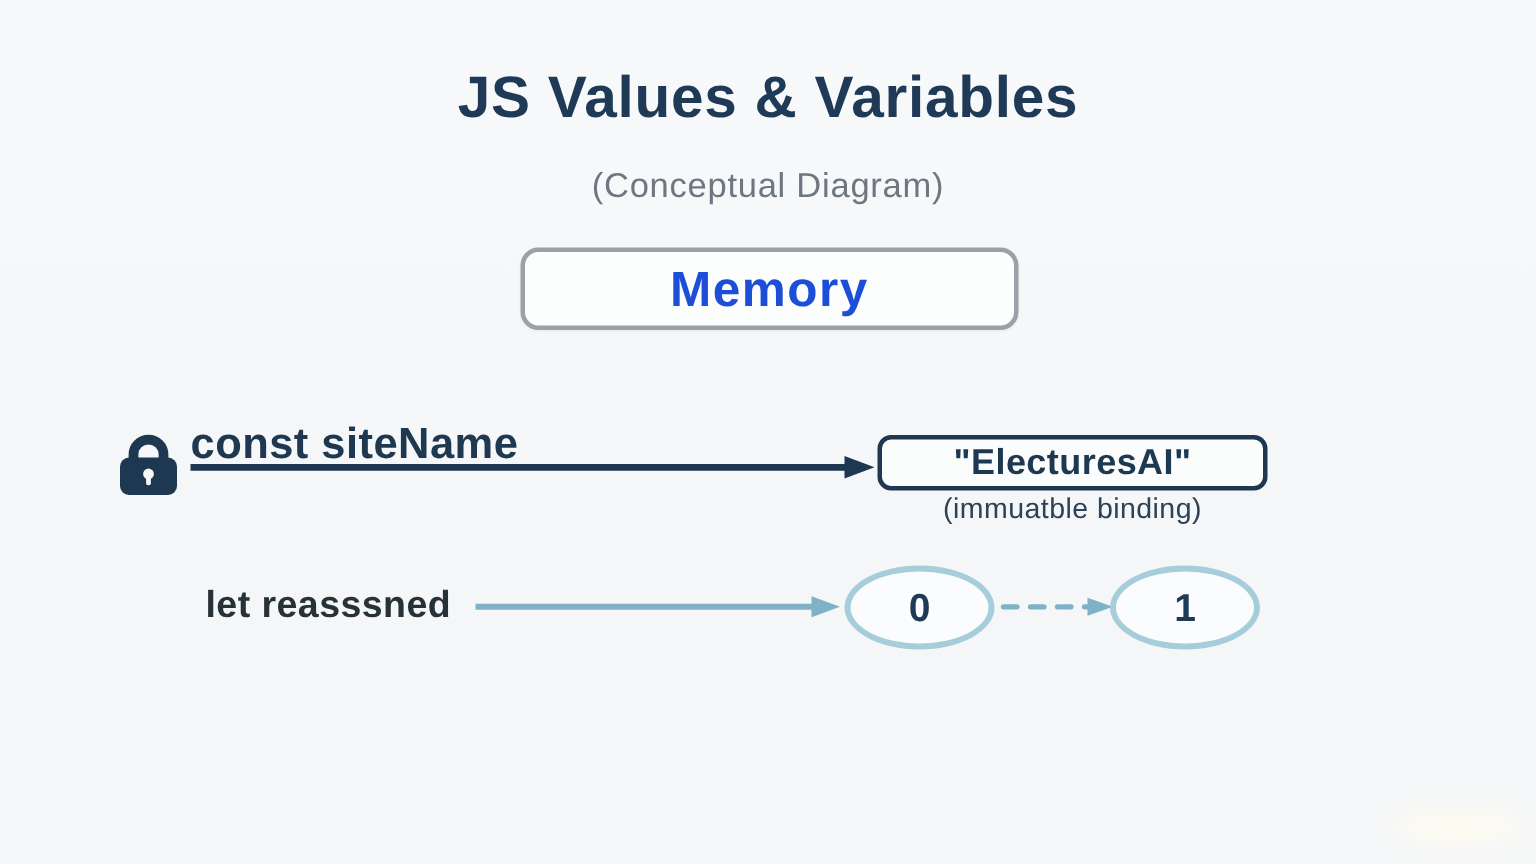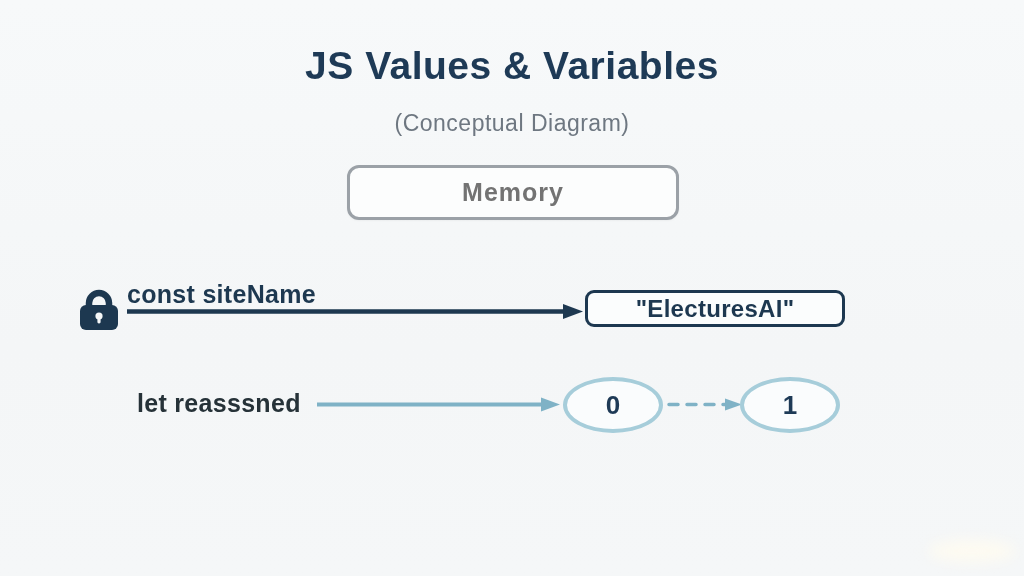--- a/index.html
+++ b/index.html
@@ -15,25 +15,25 @@
     font-size:39px;font-weight:800;letter-spacing:0.5px;color:#1e3a56;
   }
   .page-subtitle{
     top:86px;left:0;width:1024px;text-align:center;
     font-size:23px;font-weight:400;letter-spacing:0.5px;color:#6e7781;margin-top:24px;
   }
   .memory-box{
     left:347px;top:165px;width:326px;height:49px;
     background:#fcfdfd;border:3px solid #9ba1a7;border-radius:12px;
     display:flex;align-items:center;justify-content:center;
-    font-size:25px;font-weight:800;letter-spacing:1px;color:#737373;
+    font-size:33px;font-weight:800;letter-spacing:1px;color:#1d4ed8;
     box-shadow:0 1px 2px rgba(0,0,0,0.04);
   }
   .const-label{
-    left:127px;top:280px;font-size:25px;font-weight:800;letter-spacing:0.3px;color:#1d3850;
+    left:127px;top:280px;font-size:29px;font-weight:800;letter-spacing:0.3px;color:#1d3850;
   }
   .string-value-box{
     left:585px;top:290px;width:254px;height:31px;
     background:#fbfdfd;border:3px solid #1d3850;border-radius:9px;
     display:flex;align-items:center;justify-content:center;
     font-size:24px;font-weight:800;letter-spacing:0.3px;color:#1d3850;
   }
   .immutable-caption{
     left:585px;top:329px;width:260px;text-align:center;
     font-size:19px;font-weight:500;color:#2c4257;letter-spacing:0.3px;
@@ -79,20 +79,21 @@
   <div class="abs const-label">const siteName</div>
 
   <svg class="abs" style="left:127px;top:303px;" width="456" height="17" viewBox="0 0 456 17">
     <line x1="0" y1="8.5" x2="438" y2="8.5" stroke="#1d3850" stroke-width="4.5" stroke-linecap="round"></line>
     <polygon points="436,1 456,8.5 436,16" fill="#1d3850"></polygon>
   </svg>
 
   <div class="abs string-value-box">
     <span>"ElecturesAI"</span>
   </div>
+  <div class="abs immutable-caption">(immuatble binding)</div>
 
   <div class="abs let-label">let reasssned</div>
 
   <svg class="abs" style="left:317px;top:396px;" width="243" height="17" viewBox="0 0 243 17">
     <line x1="0" y1="8.5" x2="226" y2="8.5" stroke="#7fb2c6" stroke-width="4" stroke-linecap="round"></line>
     <polygon points="224,1.5 243,8.5 224,15.5" fill="#7fb2c6"></polygon>
   </svg>
 
   <div class="abs value-circle circle0">
     <span>0</span>

